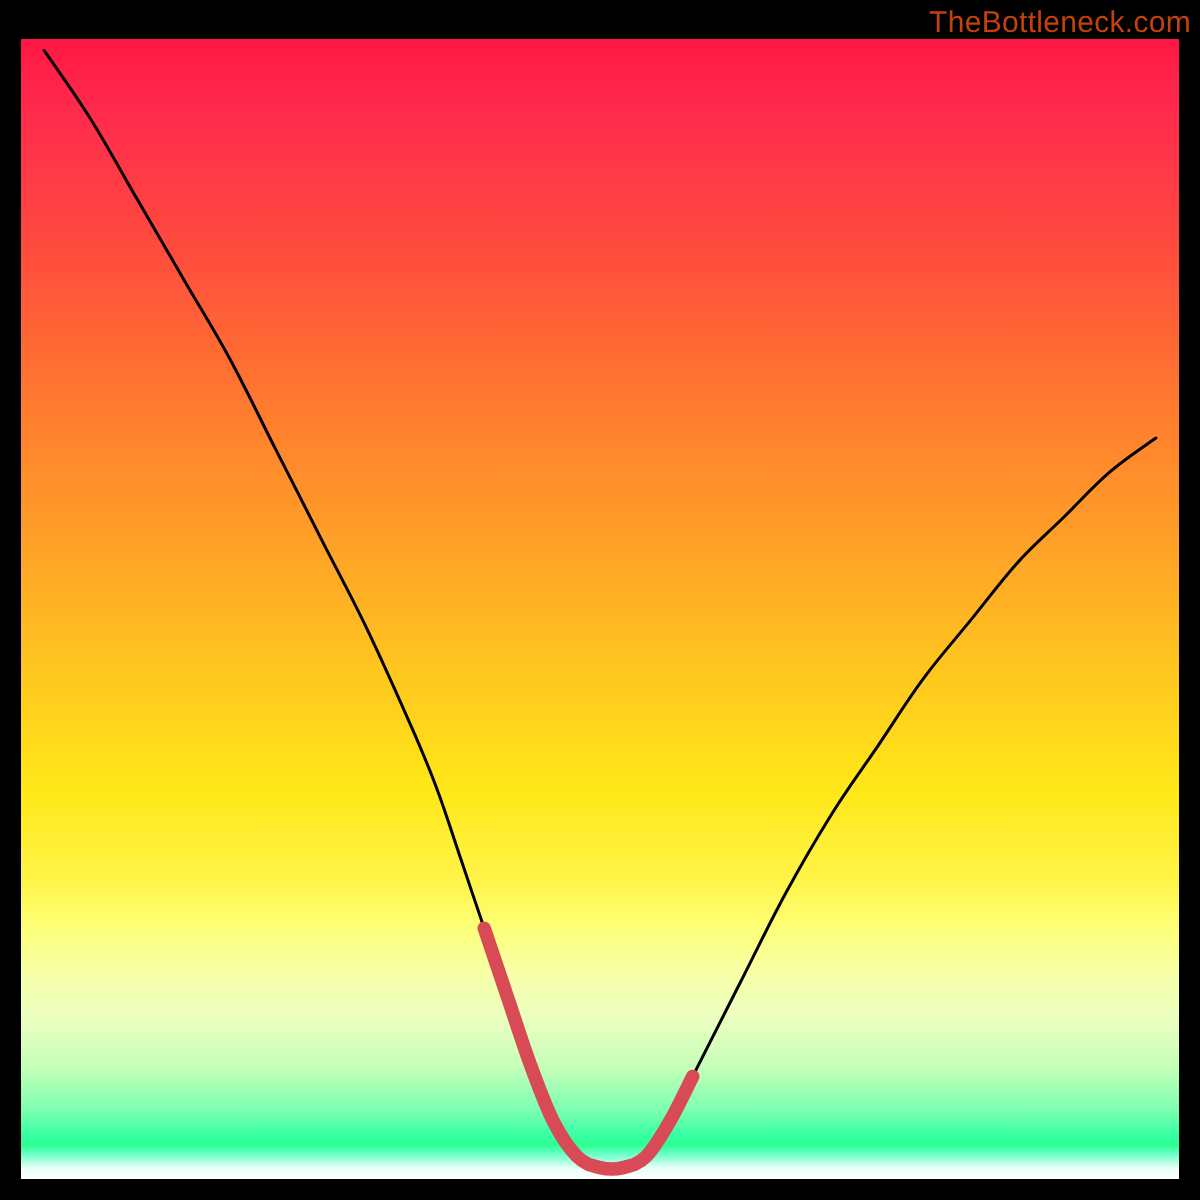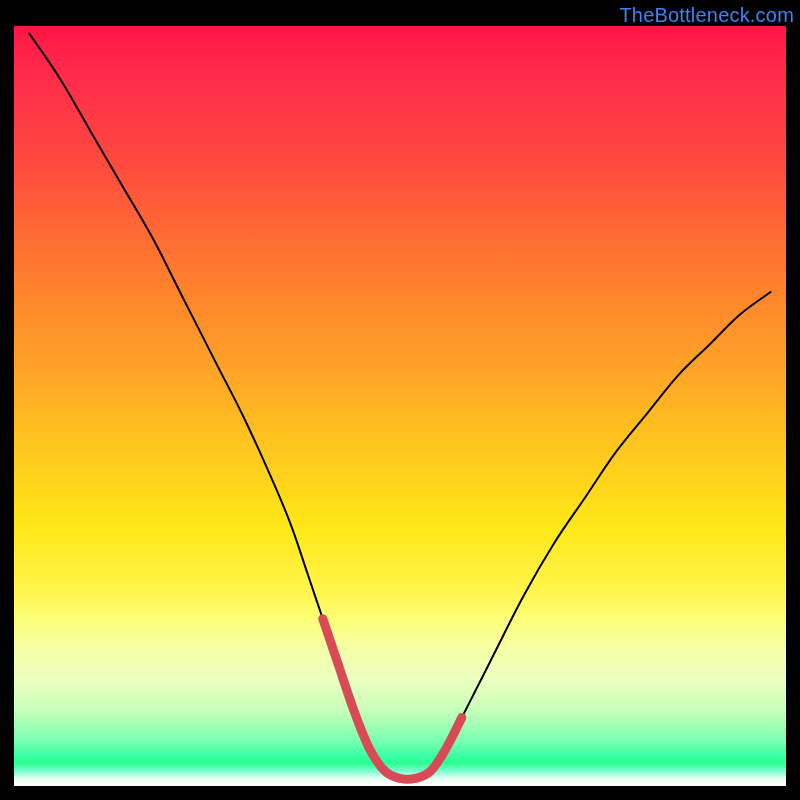--- a/index.html
+++ b/index.html
@@ -47,21 +47,21 @@
     );
   }
   .plot-svg {
     position: absolute;
     inset: 0;
   }
   .watermark {
     position: absolute;
     top: 4px;
     right: 6px;
-    color: #3b82f6;
+    color: #c2410c;
     font-size: 20px;
     letter-spacing: 0.2px;
     user-select: none;
   }
 </style>
 </head>
 <body>
 
 <div class="watermark">TheBottleneck.com</div>
 

